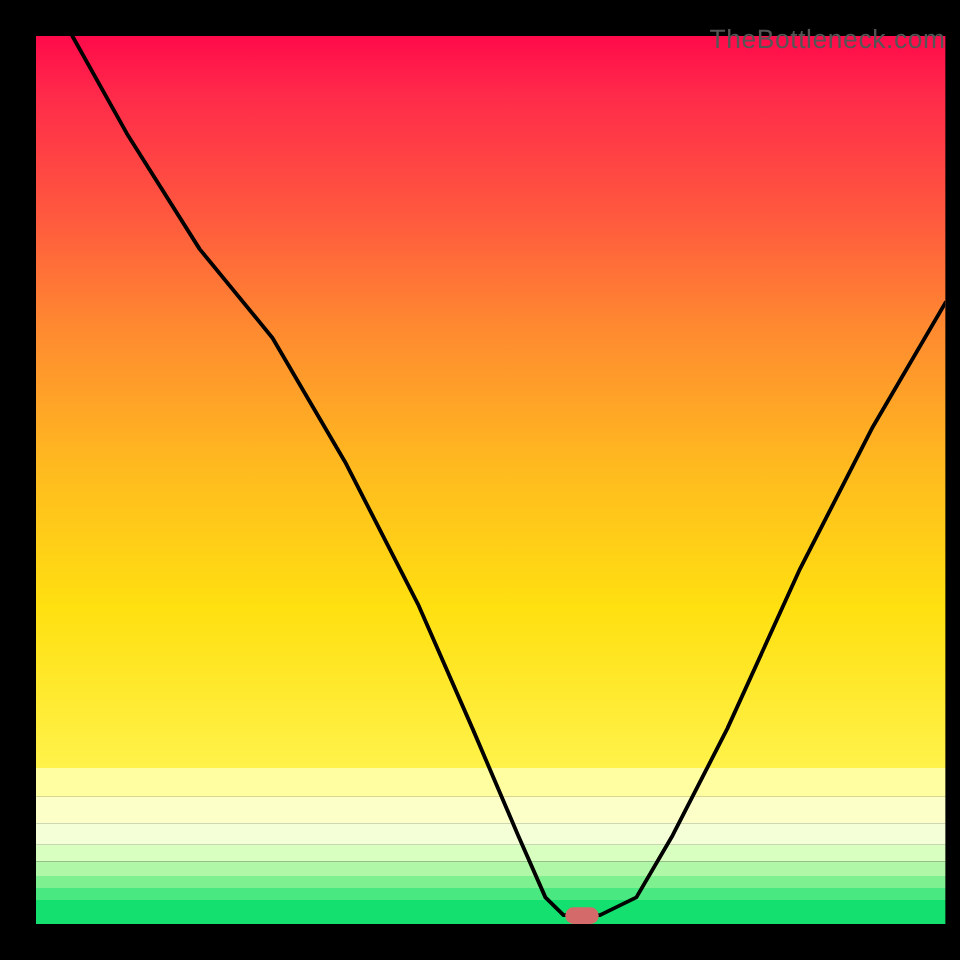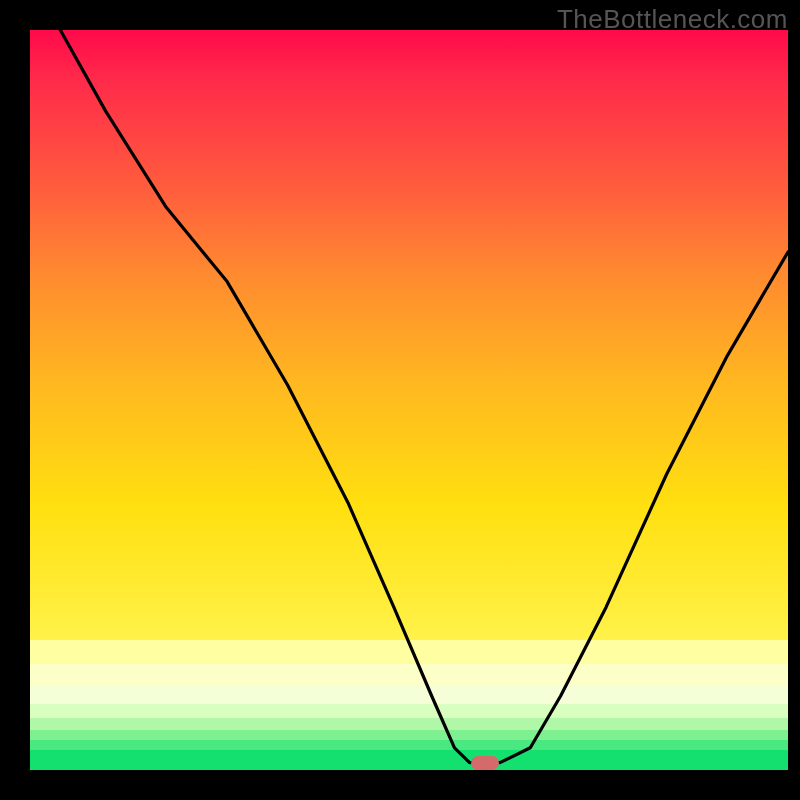--- a/index.html
+++ b/index.html
@@ -12,24 +12,24 @@
     font-family: Arial, Helvetica, sans-serif;
   }
   .frame {
     position: relative;
     width: 800px;
     height: 800px;
     background: #000;
   }
   .watermark {
     position: absolute;
-    top: 4px;
+    top: 20px;
     right: 12px;
     color: #555;
-    font-size: 26px;
+    font-size: 22px;
     font-weight: 500;
     letter-spacing: 0.5px;
     z-index: 30;
   }
   
   .plot {
     position: absolute;
     left: 30px;
     top: 30px;
     width: 758px;   

